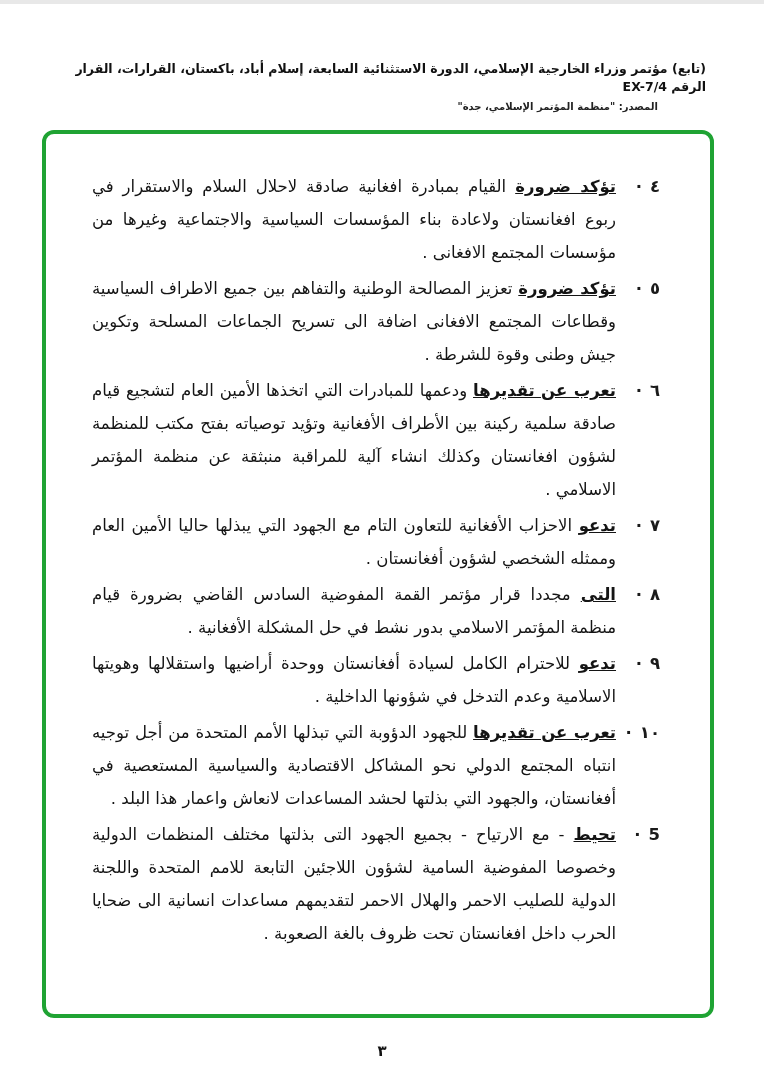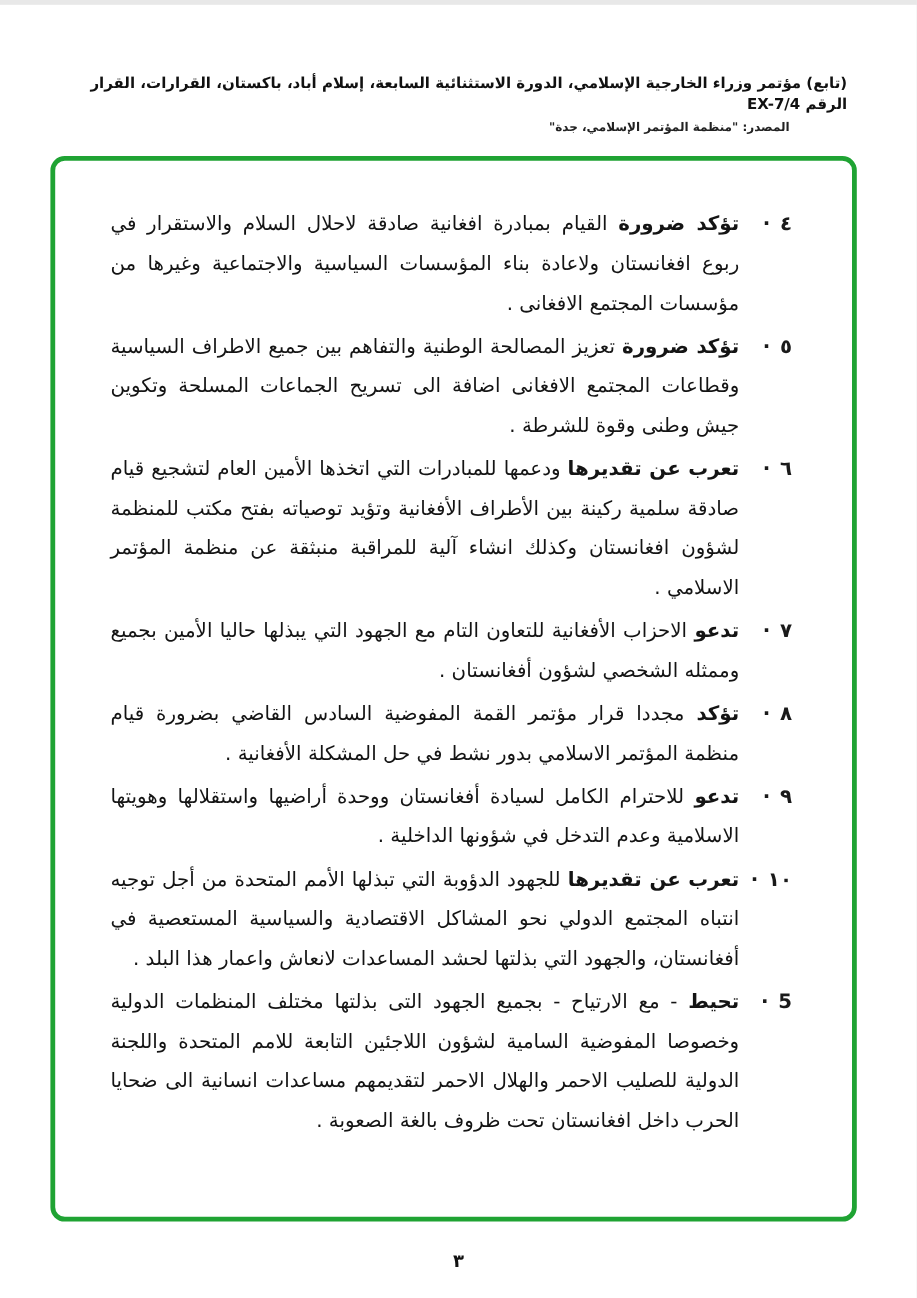--- a/index.html
+++ b/index.html
@@ -72,20 +72,21 @@
   }
   .item .body {
     flex: 1 1 auto;
     font-size: 16.5px;
     line-height: 33px;
     text-align: justify;
     color: #141414;
   }
   .item .body .lead {
     font-weight: bold;
+    text-decoration: underline;
   }
   
   .page-number {
     position: absolute;
     bottom: 26px;
     left: 0;
     right: 0;
     text-align: center;
     font-size: 15px;
     font-weight: bold;
@@ -137,31 +138,31 @@
       </div>
     </div>
 
     <div class="item">
       <div class="num">
         <span>٧</span>
           <span class="sep">·</span>
       </div>
       <div class="body">
         <span class="lead">تدعو</span>
-        <span class="txt">الاحزاب الأفغانية للتعاون التام مع الجهود التي يبذلها حاليا الأمين بجميع وممثله الشخصي لشؤون أفغانستان .</span>
+        <span class="txt">الاحزاب الأفغانية للتعاون التام مع الجهود التي يبذلها حاليا الأمين العام وممثله الشخصي لشؤون أفغانستان .</span>
       </div>
     </div>
 
     <div class="item">
       <div class="num">
         <span>٨</span>
           <span class="sep">·</span>
       </div>
       <div class="body">
-        <span class="lead">تؤكد</span>
+        <span class="lead">التى</span>
         <span class="txt">مجددا قرار مؤتمر القمة المفوضية السادس القاضي بضرورة قيام منظمة المؤتمر الاسلامي بدور نشط في حل المشكلة الأفغانية .</span>
       </div>
     </div>
 
     <div class="item">
       <div class="num">
         <span>٩</span>
           <span class="sep">·</span>
       </div>
       <div class="body">

